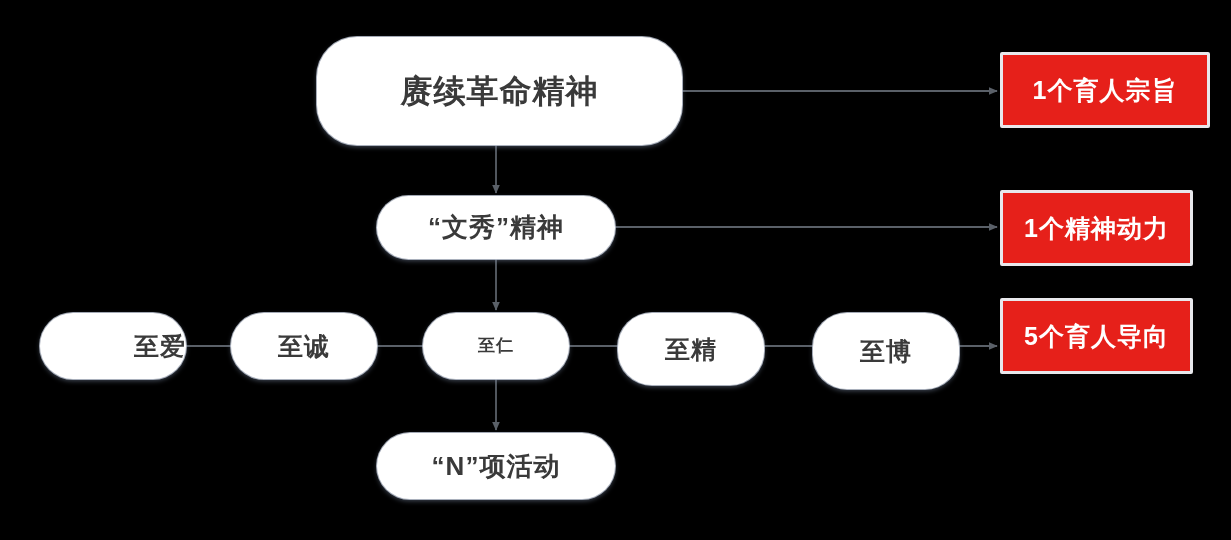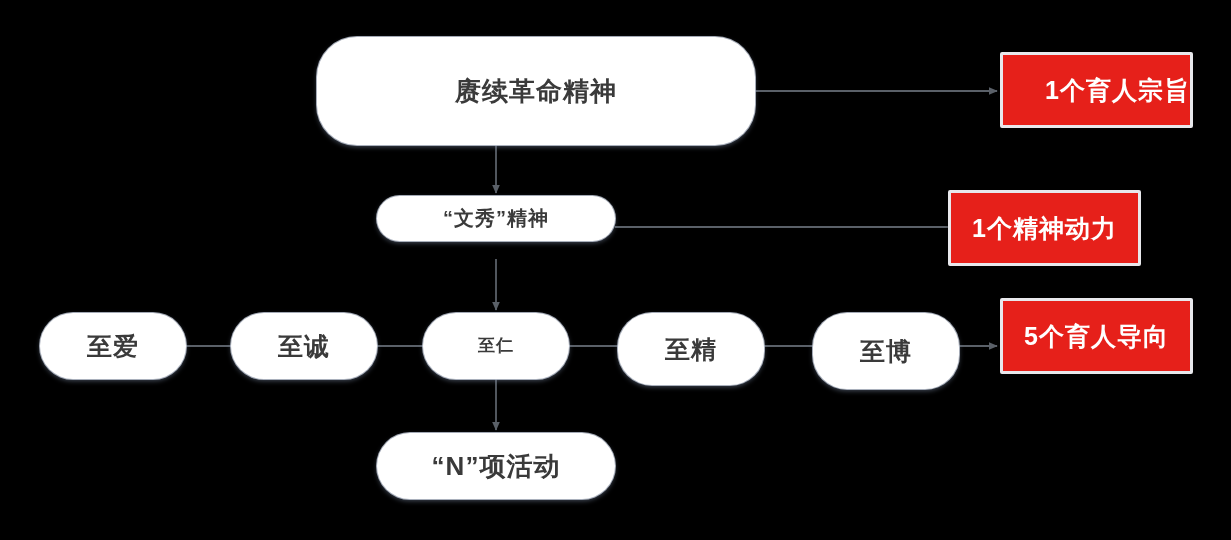--- a/index.html
+++ b/index.html
@@ -50,30 +50,30 @@
     border-radius: 2px;
     color: #FFFFFF;
     font-weight: bold;
     box-shadow: 0 1px 3px rgba(0,0,0,0.5);
   }
   .line1, .line2 {
     display: block;
     white-space: nowrap;
     line-height: 1.32;
   }
-  .n-top { left: 317px; top: 37px; width: 438px; height: 108px; font-size: 26px; letter-spacing: 1px; }
-  .n-wenxiu { left: 377px; top: 196px; width: 238px; height: 45px; font-size: 20px; letter-spacing: 1px; }
-  .n-z1 { left: 40px; top: 313px; width: 146px; height: 66px; font-size: 25px; letter-spacing: 1px; }
+  .n-top { left: 317px; top: 37px; width: 365px; height: 108px; font-size: 32px; letter-spacing: 1px; }
+  .n-wenxiu { left: 377px; top: 196px; width: 238px; height: 63px; font-size: 26px; letter-spacing: 1px; }
+  .n-z1 { left: 40px; top: 313px; width: 146px; height: 66px; font-size: 25px; letter-spacing: 1px; align-items: flex-end; }
   .n-z2 { left: 231px; top: 313px; width: 146px; height: 66px; font-size: 25px; letter-spacing: 1px; font-family: Liberation Serif, serif; }
   .n-z3 { left: 423px; top: 313px; width: 146px; height: 66px; font-size: 17px; letter-spacing: 1px; align-items: center; }
   .n-z4 { left: 618px; top: 313px; width: 146px; height: 72px; font-size: 25px; letter-spacing: 1px; }
   .n-z5 { left: 813px; top: 313px; width: 146px; height: 76px; font-size: 25px; letter-spacing: 1px; }
   .n-bottom { left: 377px; top: 433px; width: 238px; height: 66px; font-size: 26px; letter-spacing: 1px; justify-content: center; }
-  .r-1 { left: 1000px; top: 52px; width: 193px; height: 76px; font-size: 25px; letter-spacing: 1px; align-items: flex-end; }
-  .r-2 { left: 948px; top: 190px; width: 193px; height: 76px; font-size: 25px; letter-spacing: 1px; }
+  .r-1 { left: 1000px; top: 52px; width: 210px; height: 76px; font-size: 25px; letter-spacing: 1px; }
+  .r-2 { left: 1000px; top: 190px; width: 193px; height: 76px; font-size: 25px; letter-spacing: 1px; }
   .r-3 { left: 1000px; top: 298px; width: 193px; height: 76px; font-size: 25px; letter-spacing: 1px; }
 </style>
 </head>
 <body>
 
 <div id="stage">
 
   <svg id="connectors" viewBox="0 0 1231 540" width="1231" height="540">
     <defs>
       <marker id="arrowhead" markerWidth="9" markerHeight="9" refX="8.2" refY="4.5" orient="auto" markerUnits="userSpaceOnUse">

